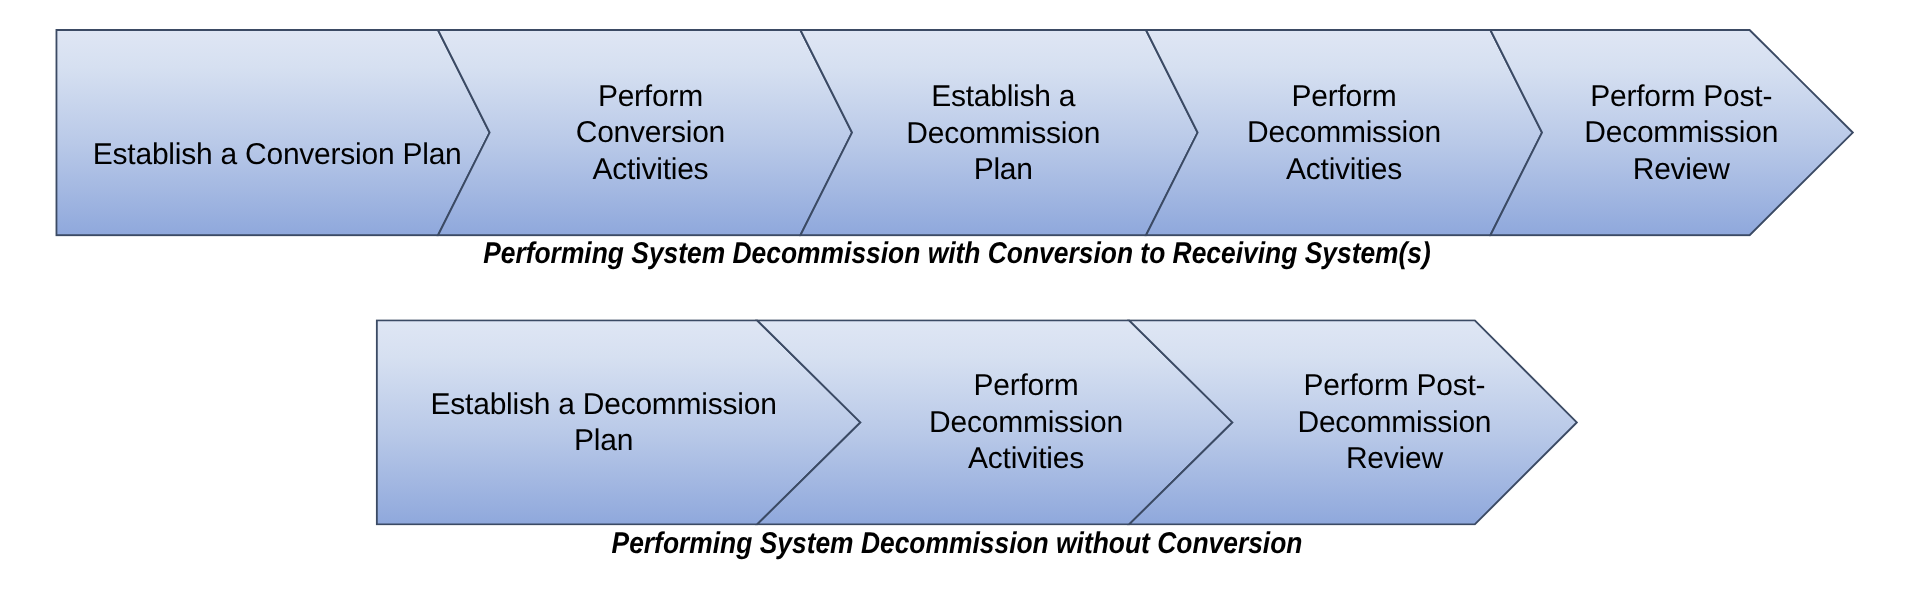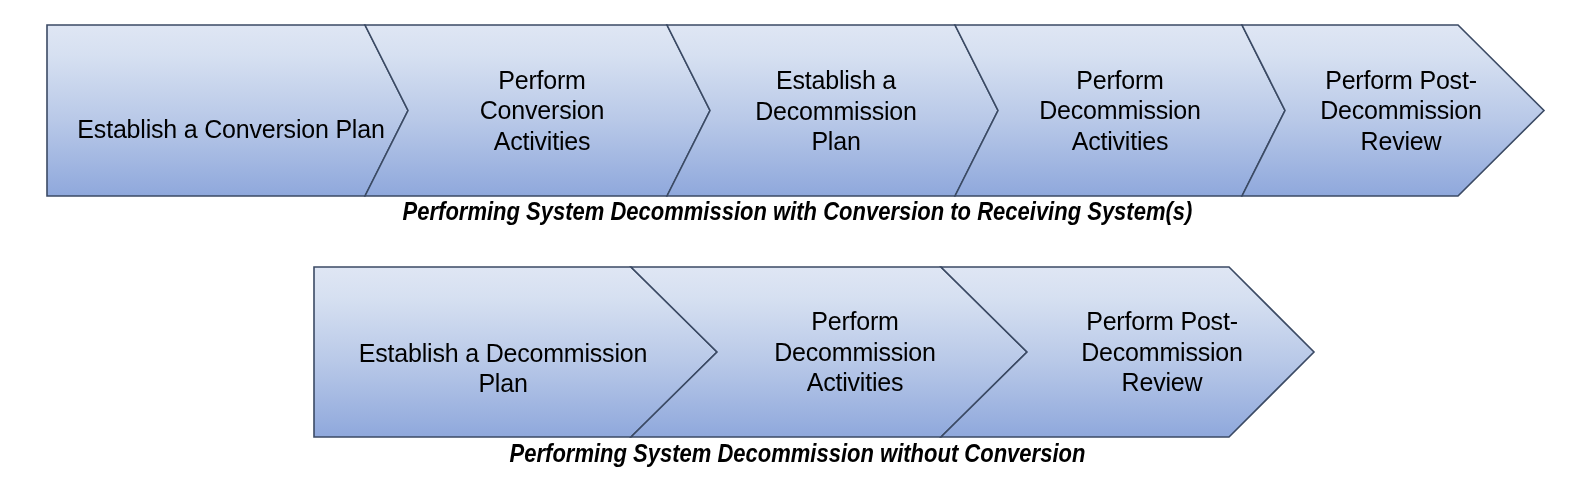--- a/index.html
+++ b/index.html
@@ -132,21 +132,21 @@
       </defs>
 
       <path d="M 1,1 L 318,1 L 404,86 L 318,171 L 1,171 Z" fill="url(#grad2)" stroke="#3b4a64" stroke-width="1.6"></path>
 
       <path d="M 318,1 L 628,1 L 714,86 L 628,171 L 318,171 L 404,86 Z" fill="url(#grad2)" stroke="#3b4a64" stroke-width="1.6"></path>
 
       <path d="M 628,1 L 916,1 L 1001,86 L 916,171 L 628,171 L 714,86 Z" fill="url(#grad2)" stroke="#3b4a64" stroke-width="1.6"></path>
     </svg>
 
     <div class="labels">
-      <div class="step-label" style="left:10px;  top:0; width:360px; height:172px;margin-top:16px;">Establish a Decommission
+      <div class="step-label" style="left:10px;  top:0; width:360px; height:172px;">Establish a Decommission
 Plan</div>
       <div class="step-label" style="left:408px; top:0; width:268px; height:172px;">Perform
 Decommission
 Activities</div>
       <div class="step-label" style="left:716px; top:0; width:266px; height:172px;">Perform Post-
 Decommission
 Review</div>
     </div>
   </div>
 

